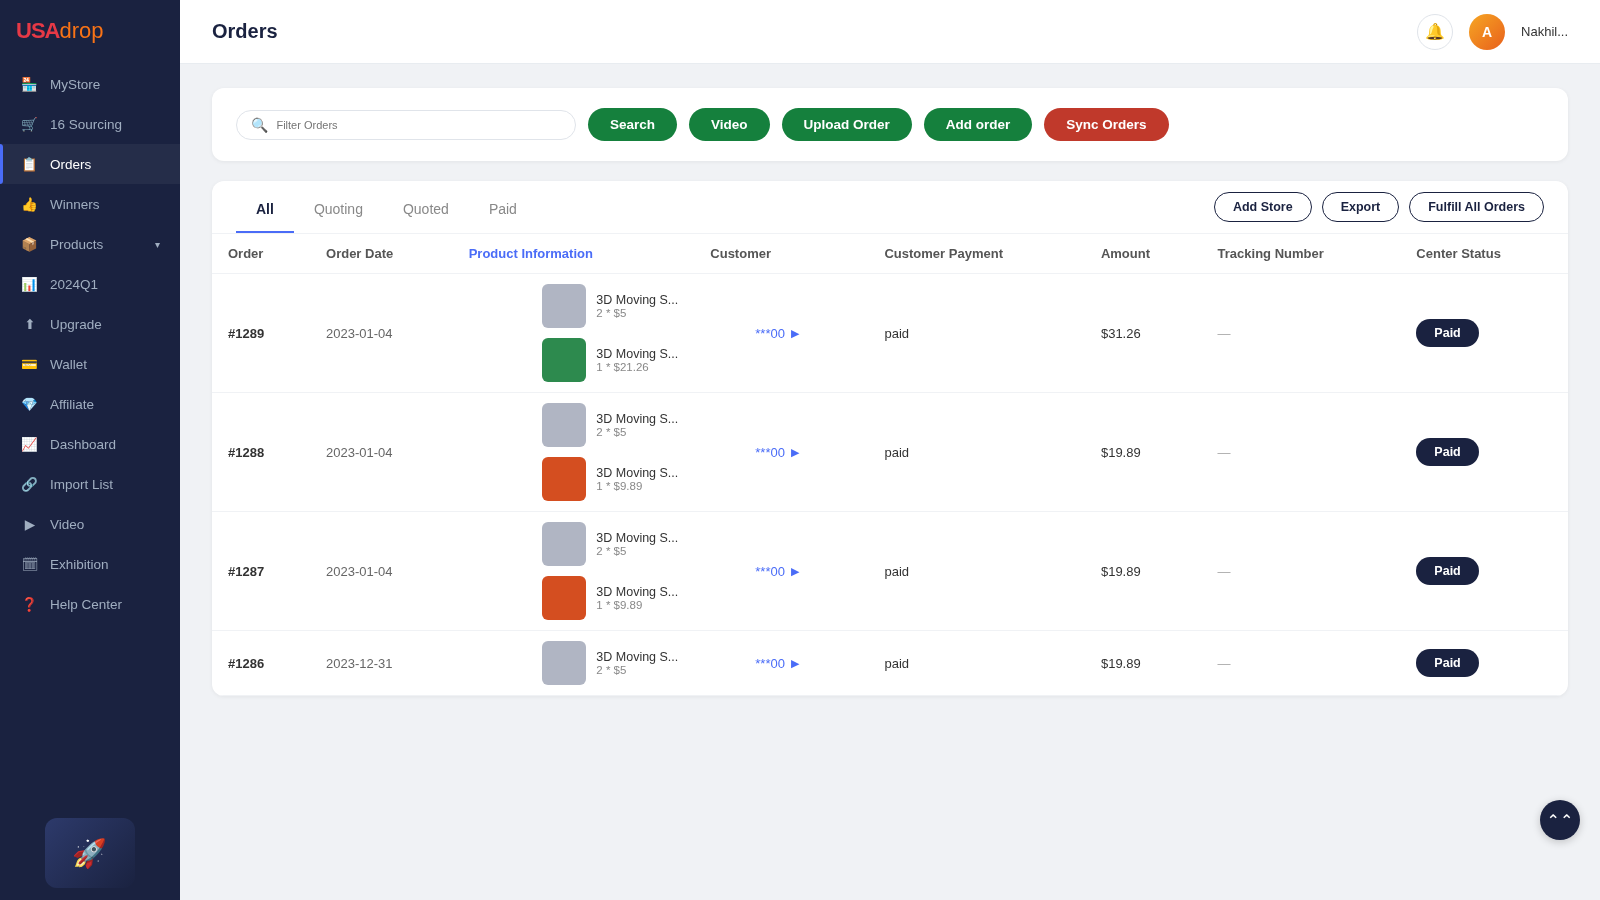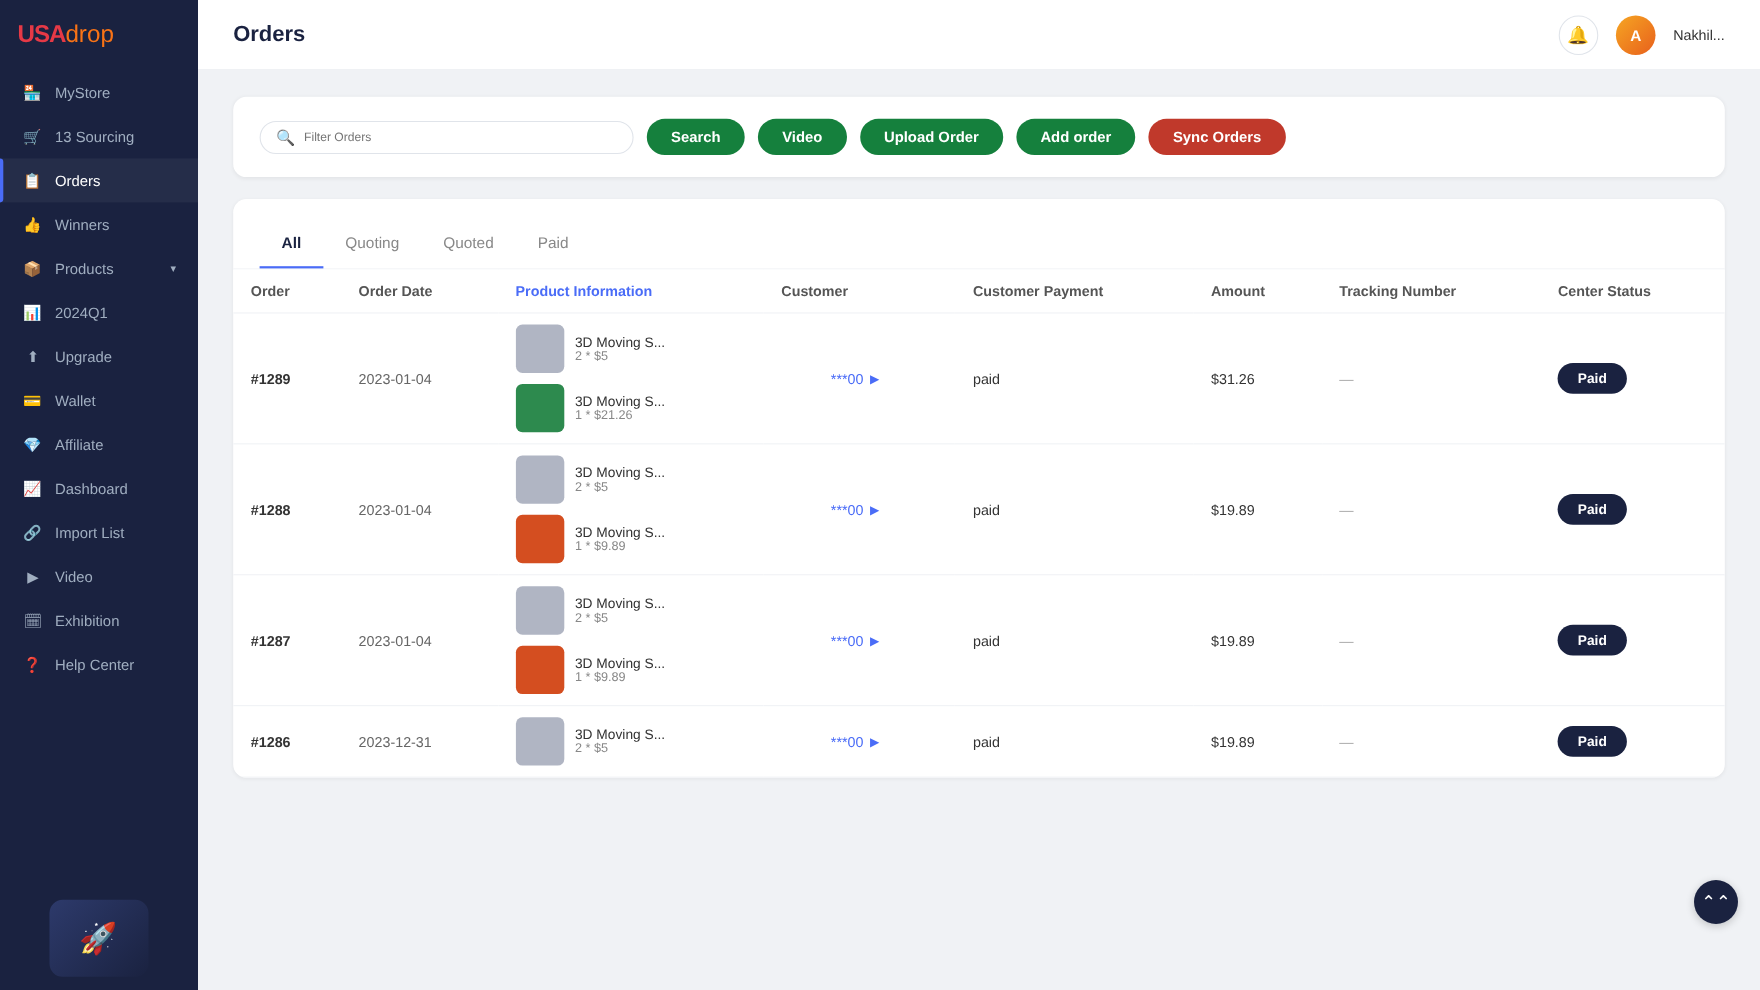--- a/index.html
+++ b/index.html
@@ -127,21 +127,21 @@
       box-shadow: 0 1px 4px rgba(0,0,0,0.06);
       overflow: hidden;
     }
     .tabs-row {
       display: flex; align-items: center; justify-content: space-between;
       padding: 0 24px;
       border-bottom: 1px solid #f0f2f5;
     }
     .tabs-left { display: flex; gap: 0; }
     .tab {
-      padding: 31px 20px 14px;
+      padding: 20px 20px 14px;
       font-size: 14px;
       color: #888;
       cursor: pointer;
       border-bottom: 2px solid transparent;
       font-weight: 500;
     }
     .tab.active { color: #1a2240; border-bottom: 2px solid #4a6cf7; font-weight: 600; }
     .tabs-right { display: flex; gap: 10px; }
     .btn-outline {
       padding: 7px 18px;
@@ -165,21 +165,21 @@
       border-bottom: 1px solid #f0f2f5;
       background: #fff;
     }
     .orders-table td {
       padding: 10px 16px;
       font-size: 13px;
       color: #333;
       vertical-align: middle;
     }
     .orders-table tr.order-row { border-bottom: 1px solid #f0f2f5; }
-    .product-info-cell { display: flex; flex-direction: column; gap: 10px; }
+    .product-info-cell { display: flex; flex-direction: column; gap: 10px; align-items: flex-end; }
     .product-item { display: flex; align-items: center; gap: 10px; }
     .product-thumb {
       width: 44px; height: 44px; border-radius: 6px;
       object-fit: cover;
       flex-shrink: 0;
       display: flex; align-items: center; justify-content: center;
       font-size: 10px;
       overflow: hidden;
     }
     .product-name { font-size: 12.5px; color: #333; font-weight: 500; }
@@ -221,21 +221,21 @@
       <span class="logo-drop">drop</span>
   </div>
   <div class="sidebar-nav" id="sidebar-nav">
       <div class="sidebar-item">
     <span class="sidebar-icon">🏪</span>
     <span>MyStore</span>
 
   </div>
       <div class="sidebar-item">
     <span class="sidebar-icon">🛒</span>
-    <span>13 Sourcing</span>
+    <span>16 Sourcing</span>
 
   </div>
       <div class="sidebar-item active">
     <span class="sidebar-icon">📋</span>
     <span>Orders</span>
 
   </div>
       <div class="sidebar-item">
     <span class="sidebar-icon">👍</span>
     <span>Winners</span>
@@ -324,20 +324,25 @@
 
     <div class="orders-card">
 
       <div class="tabs-row">
         <div class="tabs-left" id="tabs-left">
             <div class="tab active">All</div>
             <div class="tab">Quoting</div>
             <div class="tab">Quoted</div>
             <div class="tab">Paid</div>
           </div>
+        <div class="tabs-right">
+          <button class="btn-outline">Add Store</button>
+          <button class="btn-outline">Export</button>
+          <button class="btn-outline">Fulfill All Orders</button>
+        </div>
       </div>
 
       <table class="orders-table" id="orders-table">
         <thead id="table-head">
             <tr>
               <th>Order</th>
               <th>Order Date</th>
               <th style="color: rgb(74, 108, 247);">Product Information</th>
               <th>Customer</th>
               <th>Customer Payment</th>

